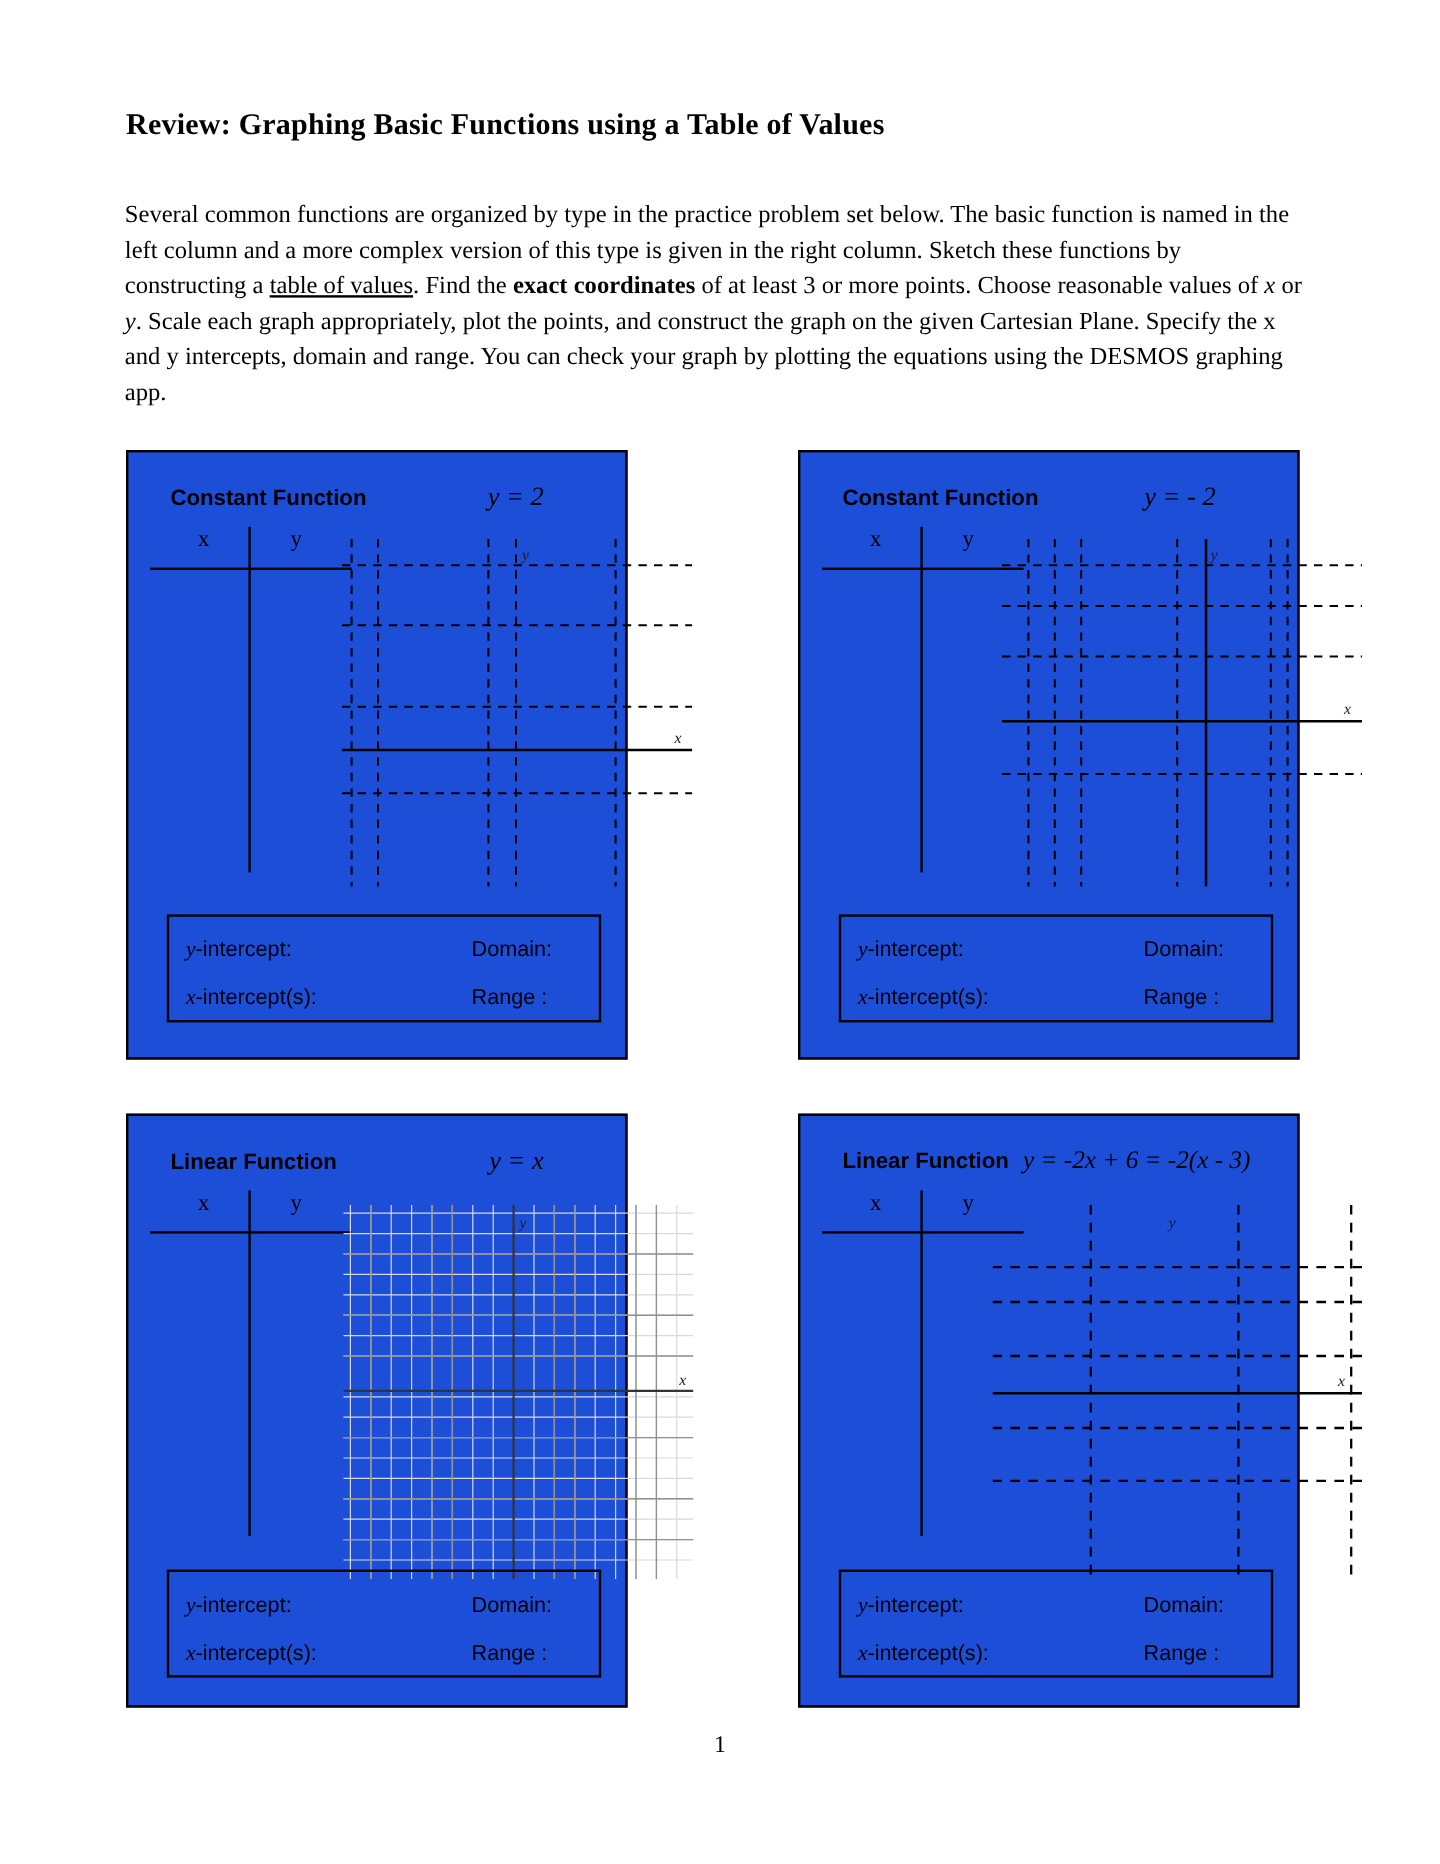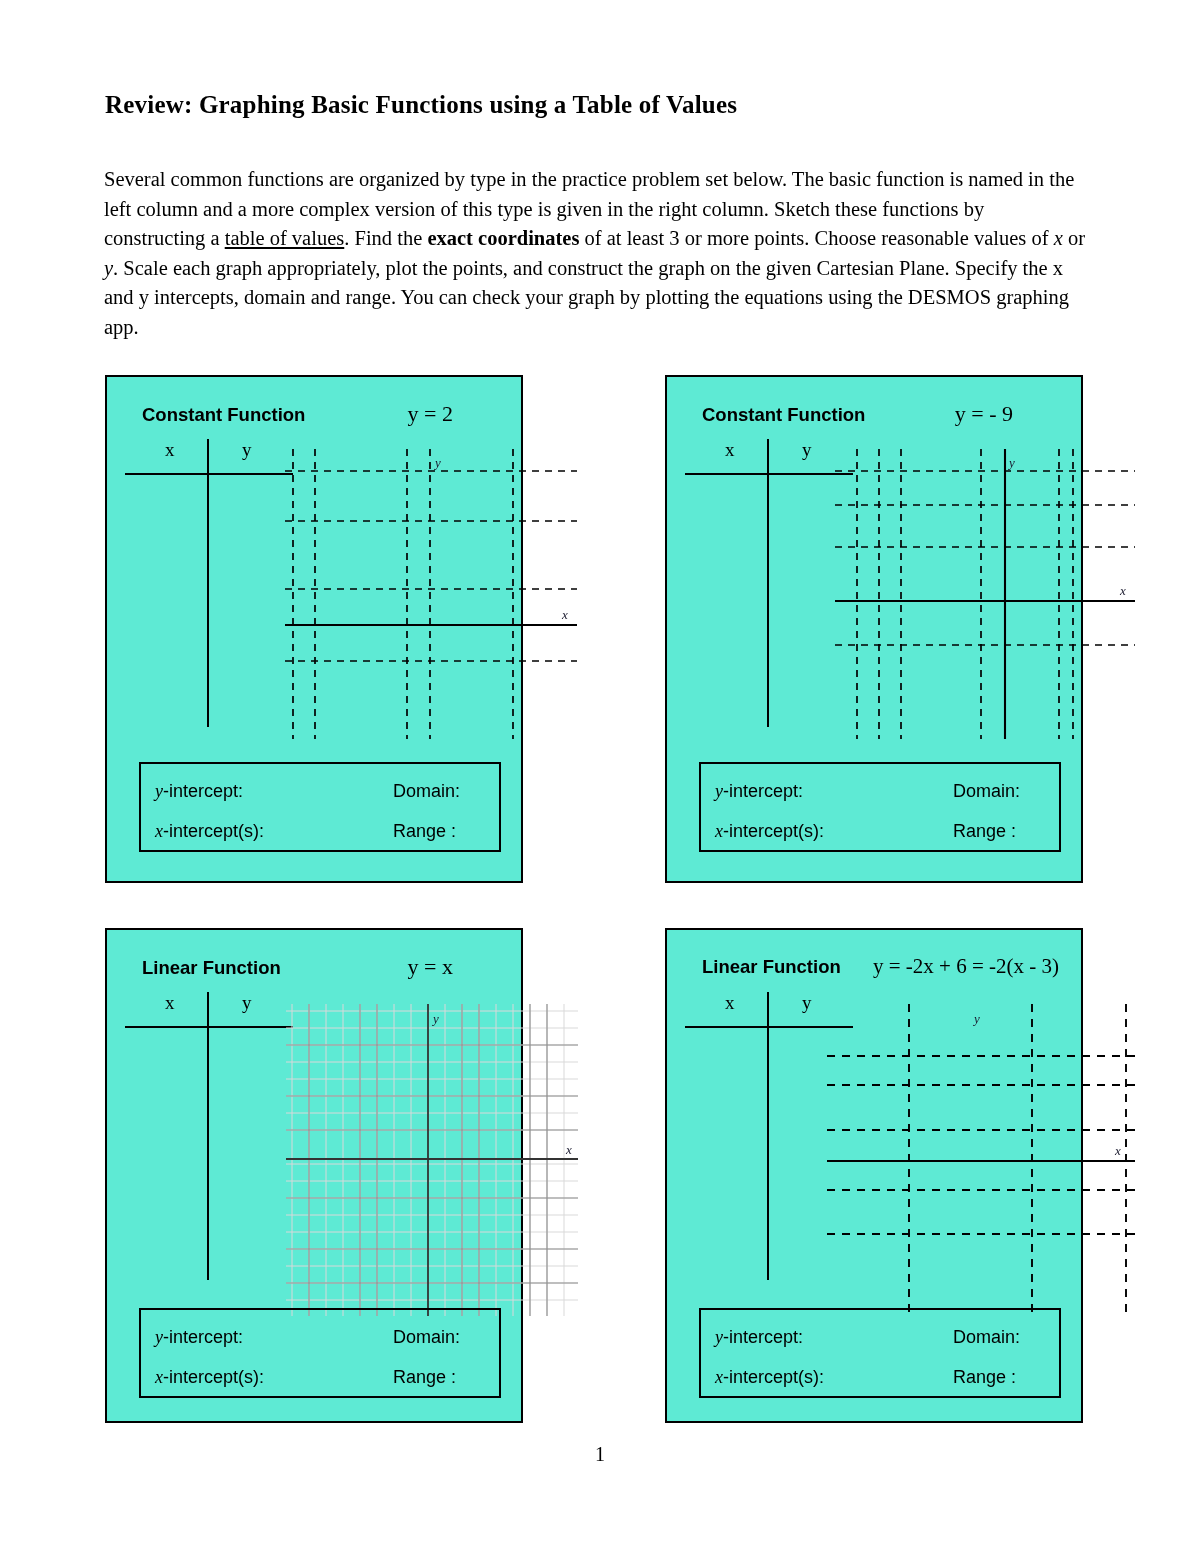--- a/index.html
+++ b/index.html
@@ -50,21 +50,21 @@
   }
   #row-1 { top: 375px; height: 508px; }
   #row-2 { top: 928px; height: 495px; }
 
   .problem-cell {
     box-sizing: border-box;
     border: 2.5px solid #000;
     width: 418px;
     height: 100%;
     position: relative;
-    background: #5eead4;
+    background: #1d4ed8;
   }
 
   
   .cell-head {
     position: absolute;
     left: 35px;
     top: 24px;
     right: 16px;
     height: 28px;
     display: flex;
@@ -73,24 +73,25 @@
   .fn-type {
     font-family: "Liberation Sans", "DejaVu Sans", sans-serif;
     font-weight: bold;
     font-size: 18.5px;
     white-space: nowrap;
   }
   .fn-eq {
     margin-left: auto;
     margin-right: 52px;
     font-size: 22px;
+    font-style: italic;
     white-space: nowrap;
     text-align: center;
   }
-  .fn-eq.wide { margin-right: 6px; font-size: 21px; }
+  .fn-eq.wide { margin-right: 23px; font-size: 21px; }
 
   
   .t-table {
     position: absolute;
     left: 10px;
     top: 62px;
     width: 180px;
     height: 290px;
   }
   .t-head {
@@ -224,21 +225,21 @@
       <div class="ans-row r2">
         <span class="lead"><span class="var">x</span><span>-intercept(s):</span></span>
         <span class="trail">Range :</span>
       </div>
     </div>
   </div>
 
   <div class="problem-cell">
     <div class="cell-head">
       <span class="fn-type">Constant Function</span>
-      <span class="fn-eq">y = - 9</span>
+      <span class="fn-eq">y = - 2</span>
     </div>
 
     <div class="t-table">
       <div class="t-head">
         <span class="lbl lbl-x">x</span>
         <span class="lbl lbl-y">y</span>
       </div>
       <div class="t-hline"></div>
       <div class="t-vline"></div>
     </div>

